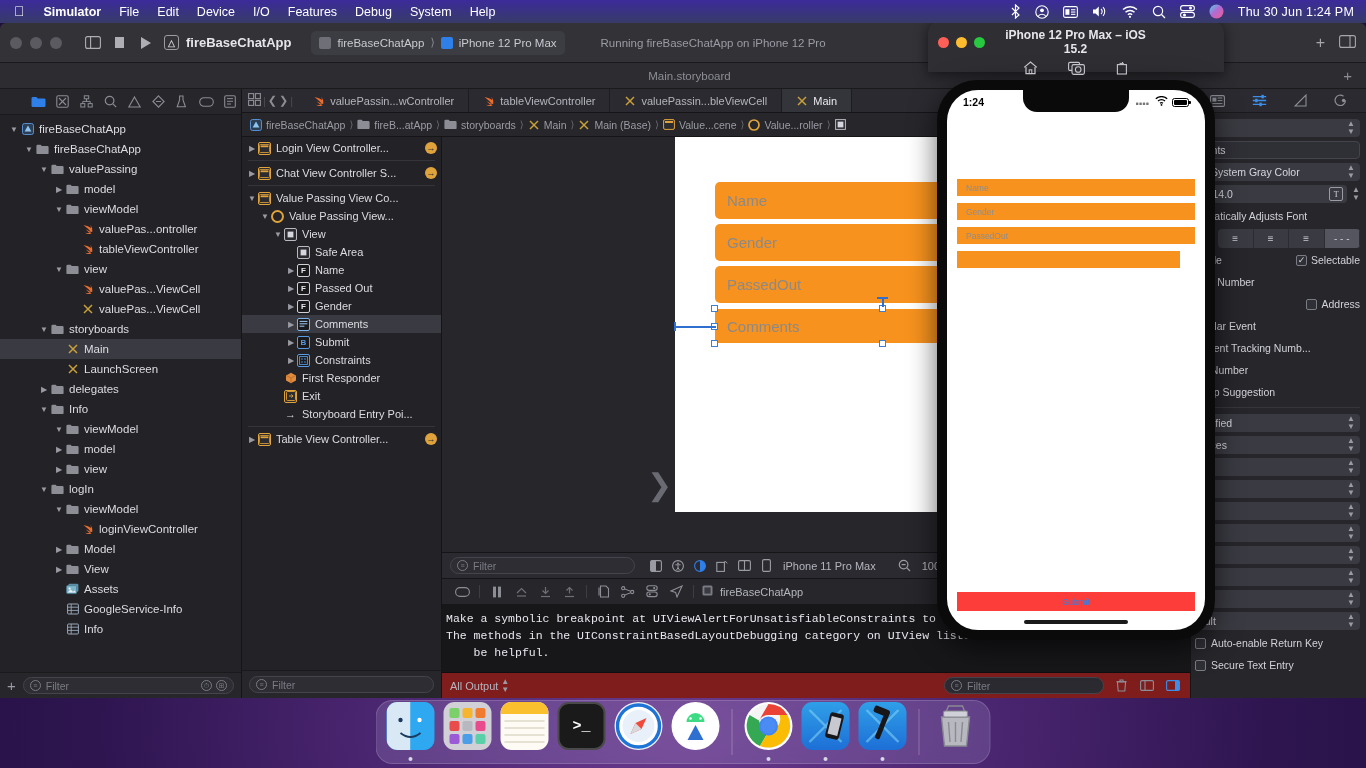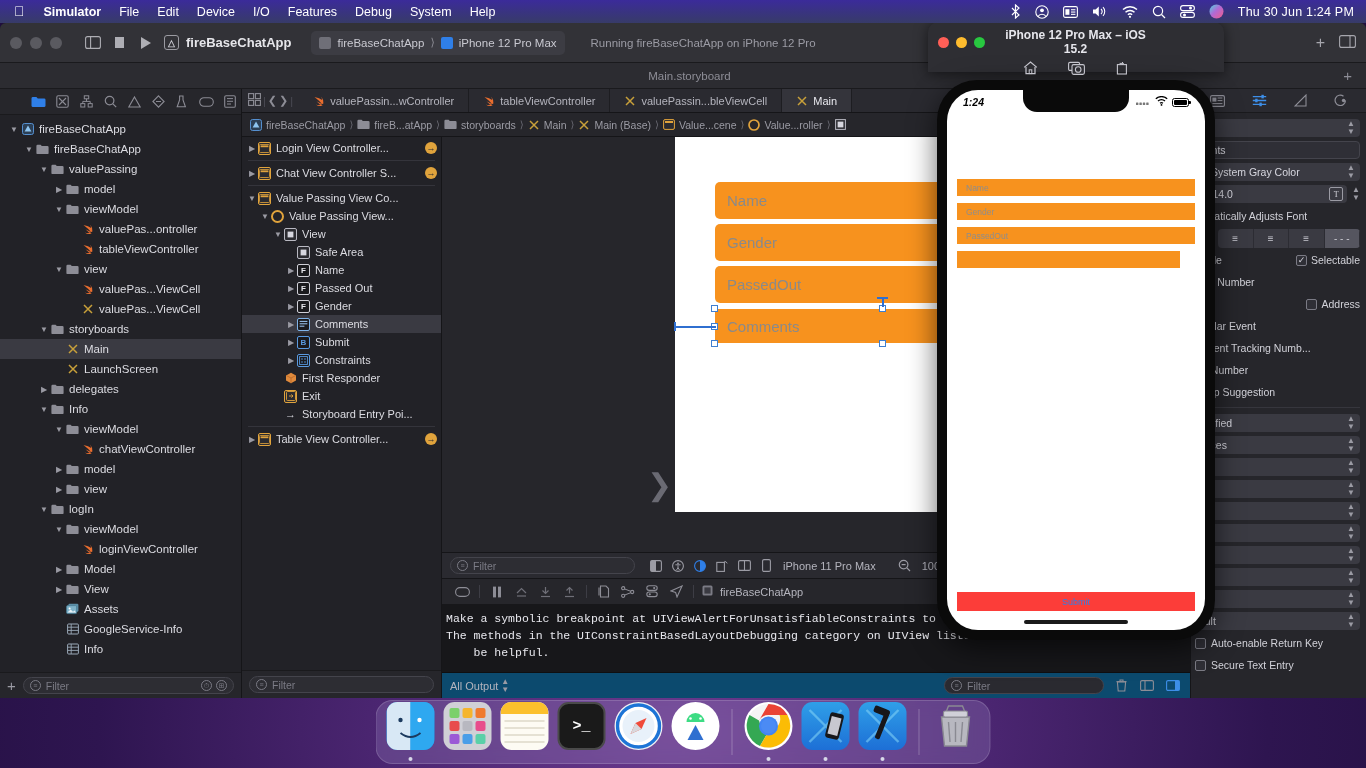--- a/index.html
+++ b/index.html
@@ -49,21 +49,21 @@
           color:#aeaeb4; font-size:14px; }
   .tb-appname{ display:flex; align-items:center; gap:7px; color:#e6e6ea; font-size:13px; font-weight:bold; margin-left:6px;}
   .appicon{ width:15px;height:15px;border:1px solid #9b9ba2;border-radius:3px;display:flex;align-items:center;justify-content:center;font-size:9px;color:#c8c8cf;}
   .scheme{
     margin-left:20px; height:24px; background:#3c3c43; border-radius:5px;
     display:flex; align-items:center; padding:0 8px; gap:6px; font-size:11.5px; color:#c9c9d1;
   }
   .scheme .sq{ width:12px;height:12px;border-radius:2px;background:#6f6f78; display:inline-block;}
   .scheme .sq.blue{ background:#2f7fe8; }
   .scheme .chev{ color:#8b8b94; font-size:11px; }
-  .tb-status{ margin-left:26px; font-size:11.5px; color:#9b9ba4; white-space:nowrap; }
+  .tb-status{ margin-left:36px; font-size:11.5px; color:#9b9ba4; white-space:nowrap; }
   .tb-right{ position:absolute; right:10px; display:flex; align-items:center; gap:14px; color:#a6a6ad; }
   
   #xc-strip{ height:26px; background:#2c2c31; border-bottom:1px solid #1a1a1d;
              display:flex; align-items:center; justify-content:center; position:relative;}
   #xc-strip .lbl{ font-size:11.5px; color:#8d8d96;padding-left:13px; }
   #xc-strip .plus{ position:absolute; right:14px; color:#8d8d96; font-size:15px; }
   
   #xc-body{ display:flex; height:609px; }
   
   #navigator{ width:242px; background:#222227; display:flex; flex-direction:column;
@@ -134,21 +134,21 @@
   #devicebar .dic.blue{ color:#2f7fe8; }
   #debugbar{ height:26px; background:#26262b; border-top:1px solid #151518; display:flex;
              align-items:center; gap:0; padding:0 8px; font-size:11px; color:#b4b4bd;}
   #debugbar .dic{ width:24px;height:20px;display:flex;align-items:center;justify-content:center;color:#8d8d96;font-size:12px;}
   #debugbar .vsep{ width:1px;height:13px;background:#3d3d45;margin:0 5px;}
   
   #console{ height:94px; background:#17171a; display:flex; flex-direction:column; }
   #console-text{ flex:1; padding:6px 8px 0 4px; font-family:"Liberation Mono", monospace;
                  font-size:11.5px; color:#e8e8ee; line-height:17px; white-space:pre; overflow:hidden;}
   #console-bar{ height:26px; display:flex; align-items:center; padding:0 8px; gap:8px;
-                background:#0c4a6e; border-top:1px solid #0f0f11; font-size:11px; color:#b4b4bd;}
+                background:#7f1d1d; border-top:1px solid #0f0f11; font-size:11px; color:#b4b4bd;}
   #console-bar .spacer{ flex:1; }
   .cfilter{ width:160px; height:17px; border:1px solid #44444c; border-radius:9px; background:#2a2a30;
             display:flex; align-items:center; padding:0 6px; gap:5px; font-size:10.5px; color:#7b7b85;}
   #console-bar .cic{ width:18px;height:18px;display:flex;align-items:center;justify-content:center;color:#8d8d96;font-size:12px;}
   #console-bar .cic.active{ color:#3d8ee8; }
   
   #inspector{ width:176px; background:#26262b; border-left:1px solid #151518; display:flex; flex-direction:column;}
   #insp-tabs{ height:24px; display:flex; align-items:center; justify-content:space-around;
               border-bottom:1px solid #1a1a1d; background:#2a2a30; padding:0 6px;}
   #insp-tabs .it{ color:#8d8d96; font-size:12px; display:flex;align-items:center;}
@@ -195,21 +195,21 @@
     margin:8px auto 0 auto; width:278px; height:560px; background:#0a0a0a;
     border-radius:40px; padding:10px;
     box-shadow:0 8px 28px rgba(0,0,0,.6);
   }
   #sim-screen{ width:100%; height:100%; background:#fff; border-radius:31px;
                position:relative; overflow:hidden; }
   #notch{ position:absolute; top:0; left:50%; transform:translateX(-50%);
           width:106px; height:22px; background:#0a0a0a; border-radius:0 0 14px 14px; z-index:5;}
   #sim-status{ position:absolute; top:0; left:0; right:0; height:24px; display:flex;
                align-items:center; justify-content:space-between; padding:0 16px;
-               font-size:10.5px; font-weight:bold; color:#000; z-index:6;font-style:italic;}
+               font-size:10.5px; font-weight:bold; color:#000; z-index:6;}
   #sim-status .right{ display:flex; align-items:center; gap:4px; }
   .batt{ width:17px;height:9px;border:1px solid #000;border-radius:2.5px; position:relative;
          display:inline-block;}
   .batt::after{ content:''; position:absolute; right:-2.5px; top:2.5px; width:1.5px;height:3px;background:#000;border-radius:0 1px 1px 0;}
   .batt i{ position:absolute; inset:1px; background:#000; border-radius:1px; display:block;}
   .sim-field{ position:absolute; background:#f7921e; display:flex; align-items:center;
               padding-left:9px; color:#8d8d8d; font-size:8.5px; }
   #sim-submit{ position:absolute; left:10px; right:10px; height:19px; background:#fc3d39;
                display:flex; align-items:center; justify-content:center;
                color:#2f7fe8; font-size:9px; }
@@ -565,29 +565,20 @@
           <div class="trow">
             <span class="tw" style="margin-left: 53px;">▼</span>
             <span class="ticon">
               <svg width="13" height="11" viewBox="0 0 13 11">
                 <path d="M0.4 1.9 A1.2 1.2 0 0 1 1.6 0.8 H4.6 L5.8 2 H11.4 A1.2 1.2 0 0 1 12.6 3.2 V8.9 A1.2 1.2 0 0 1 11.4 10.1 H1.6 A1.2 1.2 0 0 1 0.4 8.9 Z" fill="#8d8d96"></path>
               </svg>
             </span>
             <span>viewModel</span>
           </div>
           <div class="trow">
-            <span class="tw" style="margin-left: 68px;"></span>
-            <span class="ticon">
-              <svg width="12" height="12" viewBox="0 0 12 12">
-                <path d="M1.5 2 Q6 5.5 9 9 Q6.5 7.8 3.5 6.2 Q6 9.2 9.8 10.6 Q6 11.6 2.6 9.4 Q7 11 10.4 8.6 Q11 5 8.2 1.4 Q9 3.4 9.2 5 Q6.6 2.8 1.5 2 Z" fill="#e86d2e"></path>
-              </svg>
-            </span>
-            <span>chatViewController</span>
-          </div>
-          <div class="trow">
             <span class="tw" style="margin-left: 53px;">▶</span>
             <span class="ticon">
               <svg width="13" height="11" viewBox="0 0 13 11">
                 <path d="M0.4 1.9 A1.2 1.2 0 0 1 1.6 0.8 H4.6 L5.8 2 H11.4 A1.2 1.2 0 0 1 12.6 3.2 V8.9 A1.2 1.2 0 0 1 11.4 10.1 H1.6 A1.2 1.2 0 0 1 0.4 8.9 Z" fill="#8d8d96"></path>
               </svg>
             </span>
             <span>model</span>
           </div>
           <div class="trow">
             <span class="tw" style="margin-left: 53px;">▶</span>

